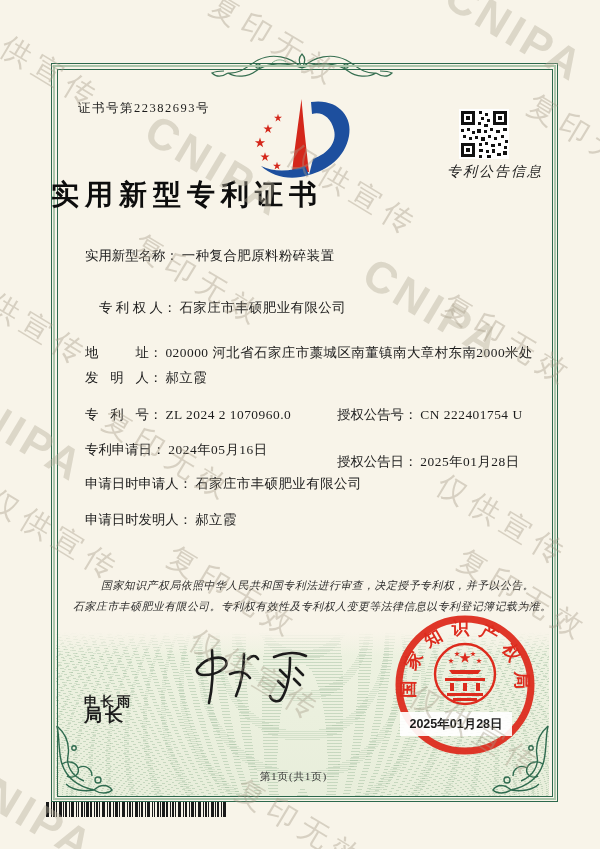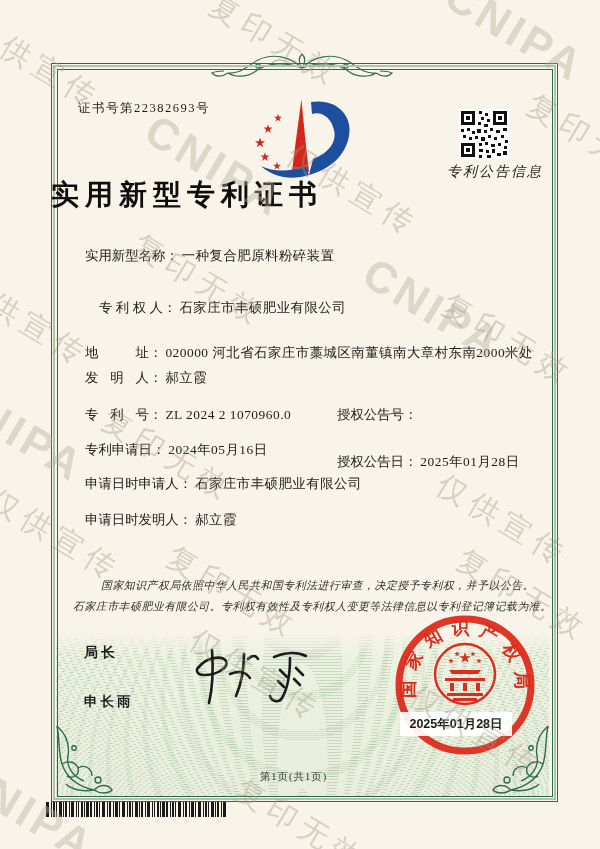--- a/index.html
+++ b/index.html
@@ -35,22 +35,22 @@
   .lbl{display:inline-block;min-width:64px;text-align:justify;text-align-last:justify;}
   .colon{margin:0 1px 0 0;}
   .val{margin-left:2px;letter-spacing:.5px;}
   .val.wrap{display:inline-block;width:388px;}
   
   .stmt{position:absolute;left:73px;top:575px;font-size:10.8px;line-height:21px;letter-spacing:.6px;
         font-style:italic;color:#2b2b2b;z-index:20;}
   .stmt .l1{padding-left:28px;white-space:nowrap;}
   .stmt .l2{white-space:nowrap;}
   
-  .director-title{position:absolute;left:84px;top:644px;font-family:"Liberation Sans",sans-serif;
-        font-weight:bold;font-size:14px;letter-spacing:3px;z-index:20;}
+  .director-title{position:absolute;left:84px;top:703px;font-family:"Liberation Sans",sans-serif;
+        font-weight:bold;font-size:18px;letter-spacing:3px;z-index:20;}
   .director-name{position:absolute;left:84px;top:693px;font-family:"Liberation Sans",sans-serif;
         font-weight:bold;font-size:13.5px;letter-spacing:3px;z-index:20;}
   .sig{position:absolute;left:182px;top:646px;z-index:22;}
   .seal{position:absolute;left:392px;top:612px;width:146px;height:146px;z-index:26;}
   .seal-date{position:absolute;left:8px;top:100px;width:112px;height:24px;background:rgba(255,255,255,.92);
         display:flex;align-items:center;justify-content:center;font-family:"Liberation Sans",sans-serif;
         font-size:12.5px;font-weight:600;color:#1b1b1b;white-space:nowrap;}
   .footer{position:absolute;left:51px;top:770px;width:485px;text-align:center;font-size:10.5px;
         letter-spacing:1px;color:#333;z-index:20;}
   .barcode{position:absolute;left:46px;top:802px;z-index:20;}
@@ -199,20 +199,21 @@
     <span class="val">郝立霞</span>
   </div>
   <div class="row" style="left:85px;top:405px">
     <span class="lbl">专利号</span>
       <span class="colon">：</span>
     <span class="val">ZL 2024 2 1070960.0</span>
   </div>
   <div class="row" style="left:337px;top:405px">
     <span class="lbl">授权公告号</span>
       <span class="colon">：</span>
+    <span class="val">CN 222401754 U</span>
   </div>
   <div class="row" style="left:85px;top:440px">
     <span class="lbl">专利申请日</span>
       <span class="colon">：</span>
     <span class="val">2024年05月16日</span>
   </div>
   <div class="row" style="left:337px;top:452px">
     <span class="lbl">授权公告日</span>
       <span class="colon">：</span>
     <span class="val">2025年01月28日</span>

